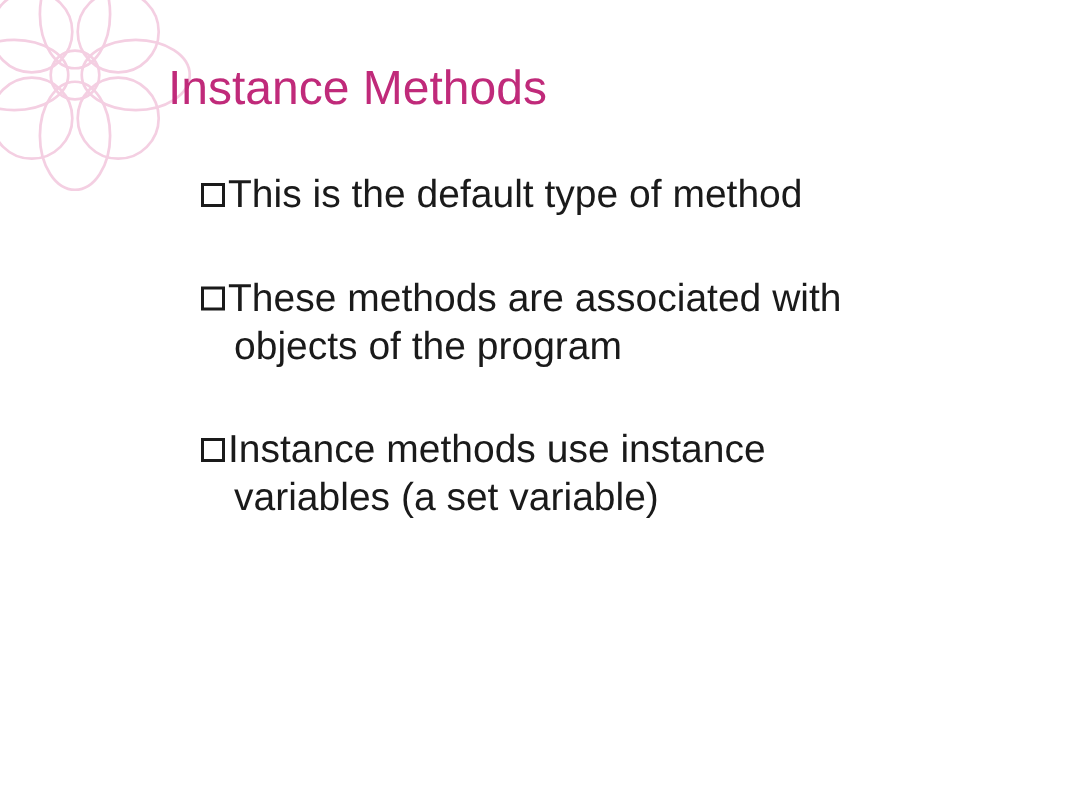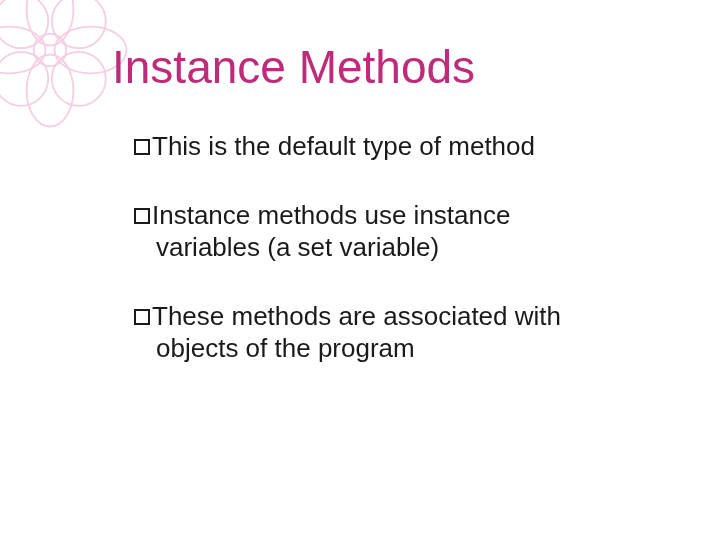--- a/index.html
+++ b/index.html
@@ -19,21 +19,21 @@
     height: 180px;
     pointer-events: none;
   }
   .decor svg { width: 100%; height: 100%; }
   .slide {
     position: absolute;
     top: 0; left: 0; right: 0; bottom: 0;
     padding: 40px 60px 40px 120px;
   }
   .title {
-    font-size: 46px;
+    font-size: 32px;
     color: #c02a7a;
     font-weight: 400;
     margin-bottom: 36px;
     margin-left: -8px;
   }
   .bullets {
     list-style: none;
     padding-left: 14px;
   }
   .bullets li {
@@ -79,21 +79,21 @@
   </svg>
 </div>
 
 <div class="slide">
   <h1 class="title">Instance Methods</h1>
   <ul class="bullets">
     <li>
       <span class="bullet-mark"></span><span class="bullet-text"><span>This</span><span> is the default type of method</span></span>
     </li>
     <li>
+      <span class="bullet-mark"></span><span class="bullet-text"><span>These</span><span> methods are associated with</span></span>
+      <span class="cont">objects of the program</span>
+    </li>
+    <li>
       <span class="bullet-mark"></span><span class="bullet-text"><span>Instance</span><span> methods use instance</span></span>
       <span class="cont">variables (a set variable)</span>
-    </li>
-    <li>
-      <span class="bullet-mark"></span><span class="bullet-text"><span>These</span><span> methods are associated with</span></span>
-      <span class="cont">objects of the program</span>
     </li>
   </ul>
 </div>
 
 </body></html>

